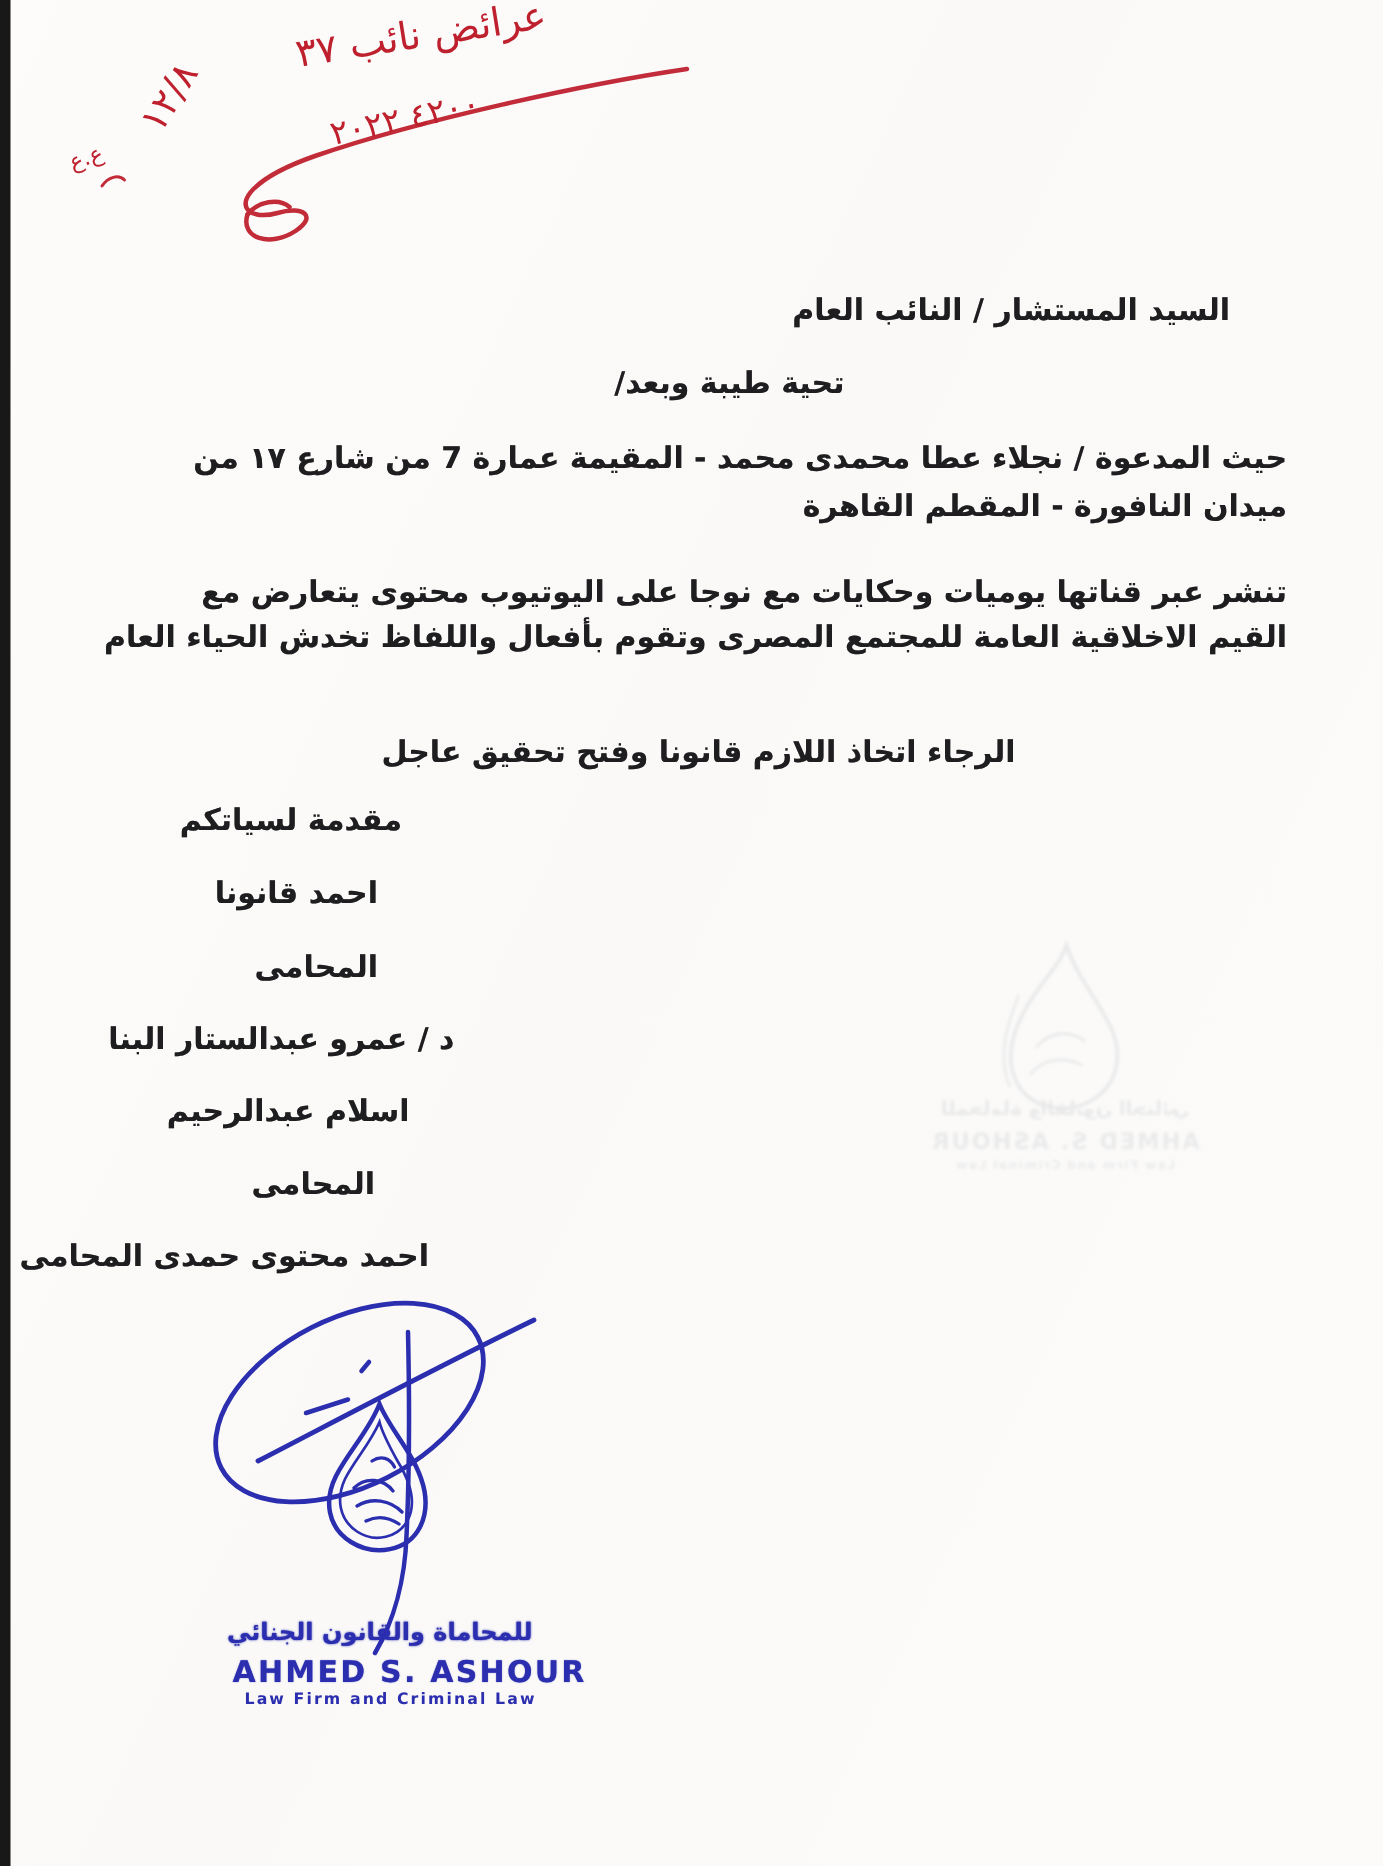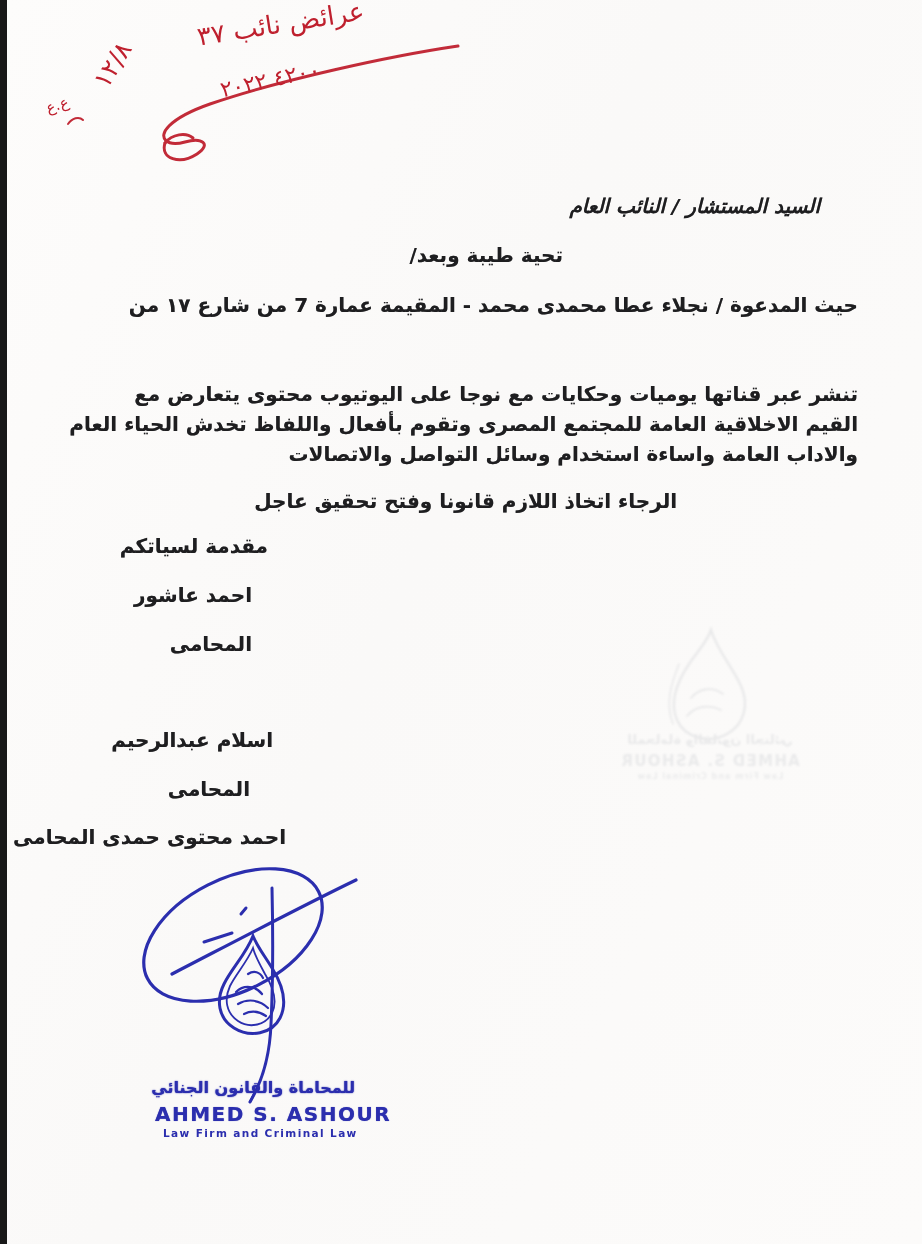--- a/index.html
+++ b/index.html
@@ -61,35 +61,36 @@
 
         <path d="M 38 118 C 42 112 49 110 53 114" stroke-width="2"></path>
       </g>
     </svg>
     <span class="red-note rn-words">عرائض نائب ٣٧</span>
     <span class="red-note rn-nums">٤٢٠٠ ٢٠٢٢</span>
     <span class="red-note rn-date">١٢/٨</span>
     <span class="red-note rn-init">ع.ع</span>
   </div>
 
-  <span class="line" style="top:194px;right:102px;font-style:italic;">السيد المستشار / النائب العام</span>
+  <span class="line" style="top:194px;right:102px;">السيد المستشار / النائب العام</span>
 
   <span class="line" style="top:243px;right:359px;margin-left:42px;">تحية طيبة وبعد/</span>
 
   <span class="line" style="top:293px;right:64px;">حيث المدعوة / نجلاء عطا محمدى محمد - المقيمة عمارة 7 من شارع ١٧ من</span>
+  <span class="line" style="top:325px;right:64px;">ميدان النافورة - المقطم القاهرة</span>
 
   <span class="line" style="top:412px;right:64px;">القيم الاخلاقية العامة للمجتمع المصرى وتقوم بأفعال واللفاظ تخدش الحياء العام</span>
   <span class="line" style="top:382px;right:64px;">تنشر عبر قناتها يوميات وحكايات مع نوجا على اليوتيوب محتوى يتعارض مع</span>
-  <span class="line" style="top:442px;right:64px;">والاداب العامة واساءة استخدام وسائل التواصل والاتصالات</span>
 
   <span class="line" style="top:489px;right:245px;margin-left:48px;">الرجاء اتخاذ اللازم قانونا وفتح تحقيق عاجل</span>
 
   <span class="line" style="top:534px;right:654px;">مقدمة لسياتكم</span>
-  <span class="line" style="top:583px;right:670px;">احمد عاشور</span>
+  <span class="line" style="top:583px;right:670px;">احمد قانونا</span>
   <span class="line" style="top:632px;right:670px;">المحامى</span>
+  <span class="line" style="top:680px;right:619px;">د / عمرو عبدالستار البنا</span>
   <span class="line" style="top:728px;right:649px;">اسلام عبدالرحيم</span>
   <span class="line" style="top:777px;right:672px;">المحامى</span>
   <span class="line" style="top:825px;right:636px;">احمد محتوى حمدى المحامى</span>
 
   <div>
     <svg style="left:120px;top:852px;" width="300" height="270" viewBox="0 0 300 270">
       <g fill="none" stroke="#2b2eae" stroke-linecap="round">
 
         <ellipse cx="113" cy="83" rx="96" ry="56" stroke-width="3.2" transform="rotate(-27 113 83)"></ellipse>
 

